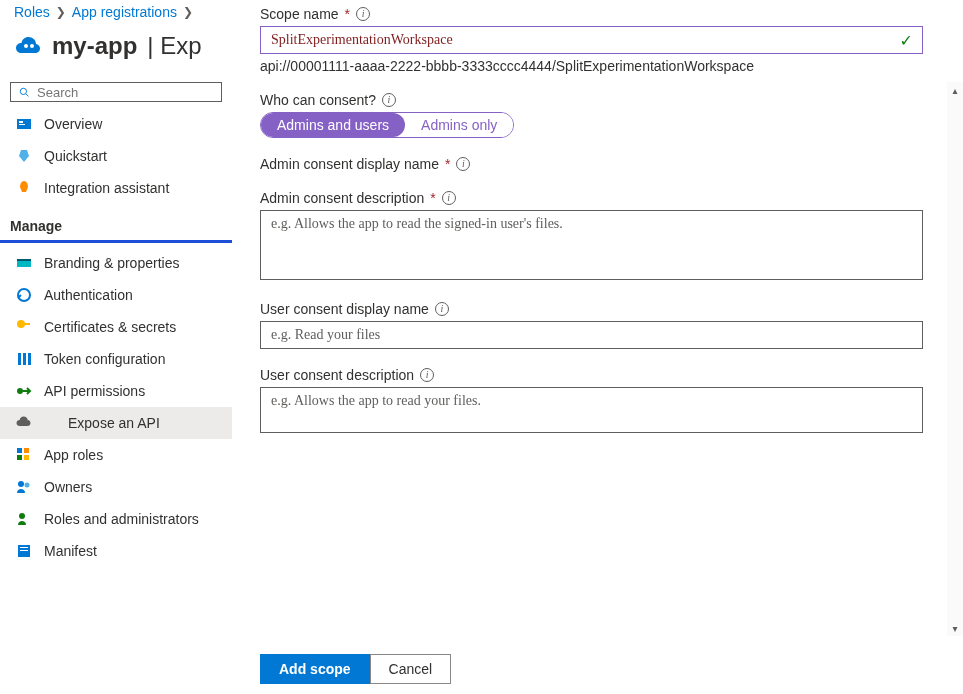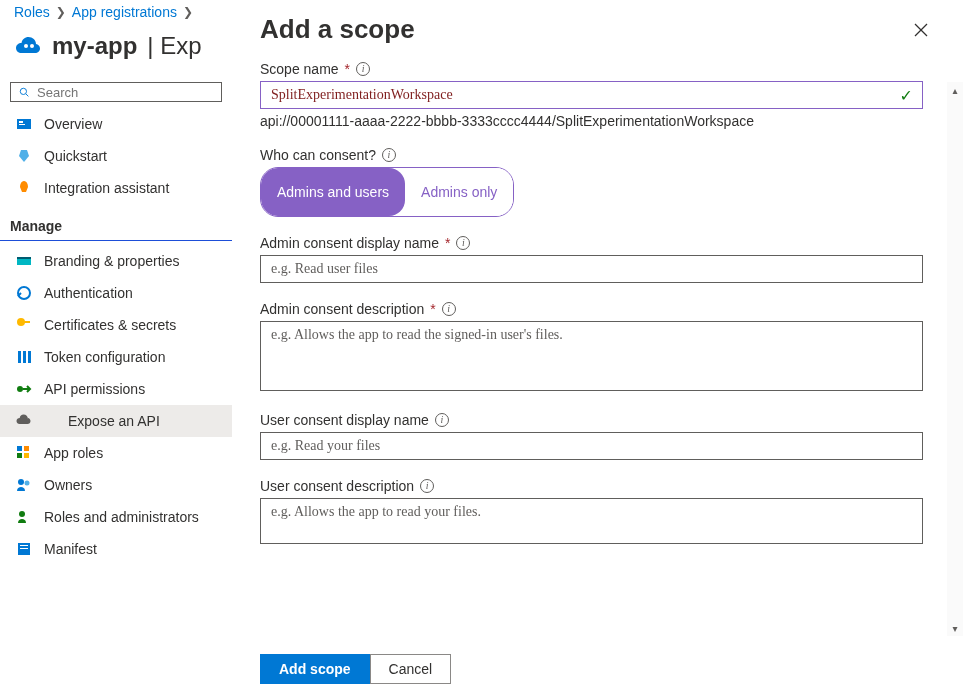--- a/index.html
+++ b/index.html
@@ -93,21 +93,21 @@
   .nav-icon {
     width: 16px; height: 16px;
     display: inline-flex; align-items: center; justify-content: center;
     flex-shrink: 0;
   }
   .section-header {
     padding: 14px 10px 6px 10px;
     font-size: 14px;
     font-weight: 600;
     color: #323130;
-    border-bottom: 1px solid #1d4ed8;
+    border-bottom: 3px solid #1d4ed8;
     margin-bottom: 4px;
   }
 
   
   .panel {
     position: absolute;
     left: 232px;
     top: 0;
     right: 0;
     bottom: 0;
@@ -222,21 +222,21 @@
   }
 
   
   .pill-group {
     display: inline-flex;
     border: 1px solid #8661c5;
     border-radius: 18px;
     overflow: hidden;
   }
   .pill {
-    padding: 16px 16px;
+    padding: 4px 16px;
     font-size: 14px;
     cursor: pointer;
     background: #fff;
   }
   .pill.selected {
     background: #8661c5;
     color: #fff;
     border-radius: 16px;
   }
   .pill.unselected { color: #8661c5; }
@@ -416,29 +416,20 @@
             <rect x="4" y="7" width="8" height="1" fill="#fff"></rect>
           </svg>
         </span>
       <span>Manifest</span>
     </div>
   </div>
 </div>
 
 <div class="panel">
 
-  <div class="panel-header">
-    <div class="panel-title">Add a scope</div>
-    <div class="close-btn">
-      <svg viewBox="0 0 16 16" width="16" height="16">
-          <line x1="2" y1="2" x2="14" y2="14" stroke="#323130" stroke-width="1.2"></line>
-          <line x1="14" y1="2" x2="2" y2="14" stroke="#323130" stroke-width="1.2"></line>
-        </svg>
-    </div>
-  </div>
 
   <div class="panel-body">
 
     <div class="form-group">
       <div class="form-label">
         <span>Scope name</span>
         <span class="req">*</span>
         <span class="info-icon">i</span>
       </div>
       <div class="scope-input-wrap">
@@ -458,21 +449,20 @@
         <div class="pill unselected">Admins only</div>
       </div>
     </div>
 
     <div class="form-group">
       <div class="form-label">
         <span>Admin consent display name</span>
         <span class="req">*</span>
         <span class="info-icon">i</span>
       </div>
-      <input type="text" class="text-input" placeholder="e.g. Read user files" style="">
     </div>
 
     <div class="form-group">
       <div class="form-label">
         <span>Admin consent description</span>
         <span class="req">*</span>
         <span class="info-icon">i</span>
       </div>
       <textarea class="textarea-input" placeholder="e.g. Allows the app to read the signed-in user's files." style=""></textarea>
     </div>

